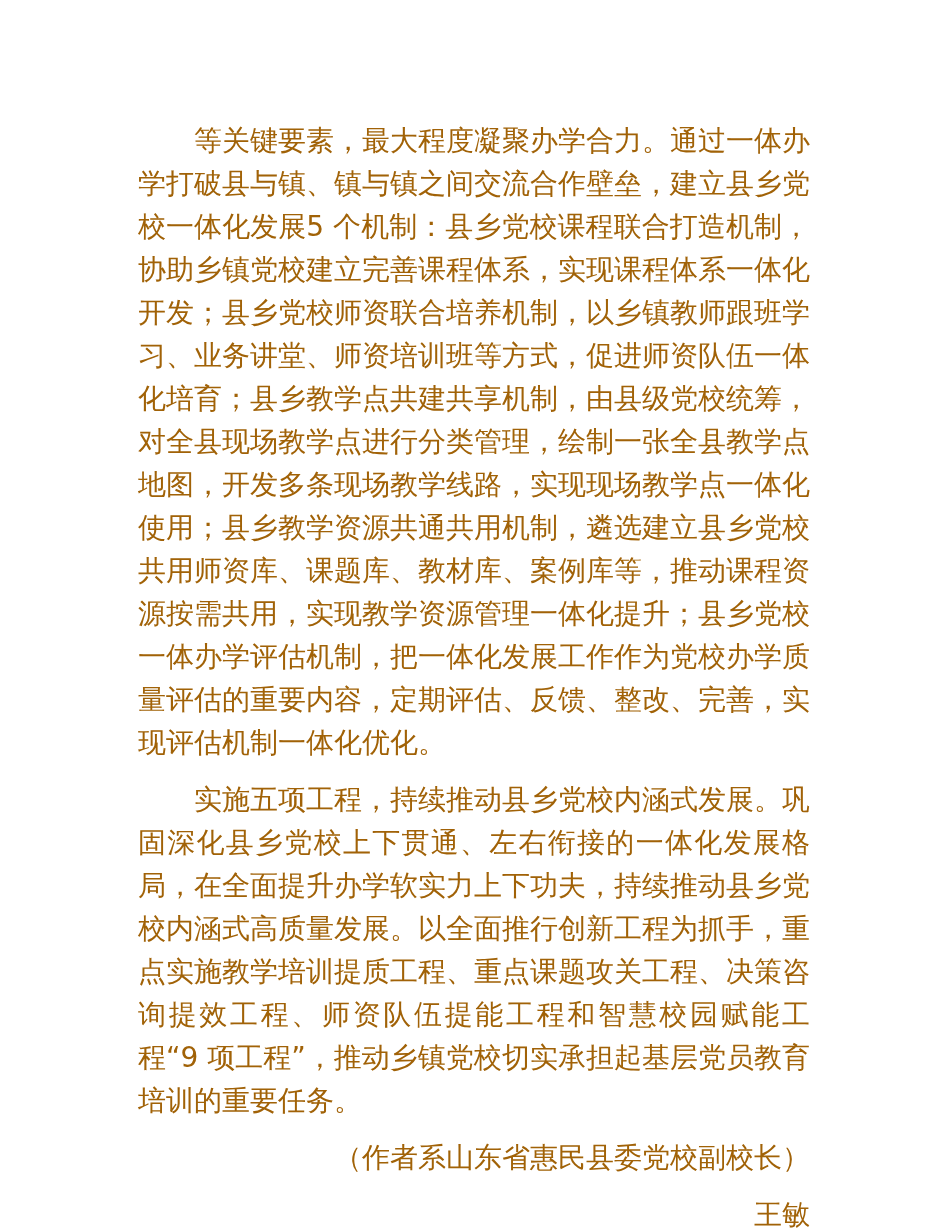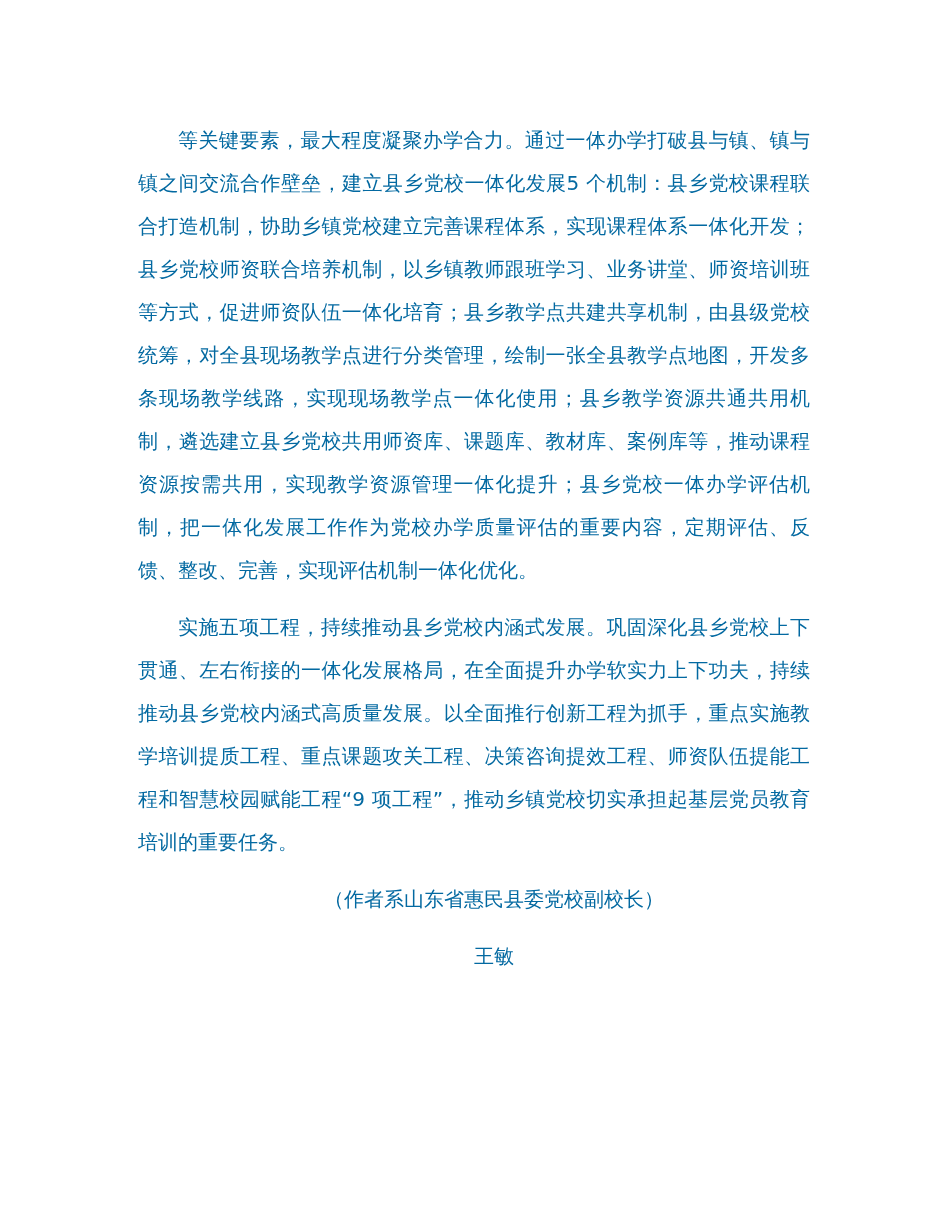--- a/index.html
+++ b/index.html
@@ -12,31 +12,31 @@
     width: 950px;
     height: 1230px;
     background: #ffffff;
     box-sizing: border-box;
     padding: 119px 140px 0 138px;
     overflow: hidden;
   }
   .para {
     margin: 0 0 14px 0;
     font-family: "DejaVu Sans", "Liberation Sans", sans-serif;
-    font-size: 20px;
+    font-size: 28px;
     line-height: 43px;
-    color: #0369a1;
+    color: #a16207;
     text-align: justify;
     text-justify: inter-character;
     text-indent: 2em;
     word-break: break-all;
   }
   .para.author,
   .para.signature {
-    text-align: center;
+    text-align: right;
   }
   .para.signature {
     margin-bottom: 0;
   }
 </style>
 </head>
 <body>
 
 <div class="page">
   <p class="para">等关键要素，最大程度凝聚办学合力。通过一体办学打破县与镇、镇与镇之间交流合作壁垒，建立县乡党校一体化发展5 个机制：县乡党校课程联合打造机制，协助乡镇党校建立完善课程体系，实现课程体系一体化开发；县乡党校师资联合培养机制，以乡镇教师跟班学习、业务讲堂、师资培训班等方式，促进师资队伍一体化培育；县乡教学点共建共享机制，由县级党校统筹，对全县现场教学点进行分类管理，绘制一张全县教学点地图，开发多条现场教学线路，实现现场教学点一体化使用；县乡教学资源共通共用机制，遴选建立县乡党校共用师资库、课题库、教材库、案例库等，推动课程资源按需共用，实现教学资源管理一体化提升；县乡党校一体办学评估机制，把一体化发展工作作为党校办学质量评估的重要内容，定期评估、反馈、整改、完善，实现评估机制一体化优化。</p>

